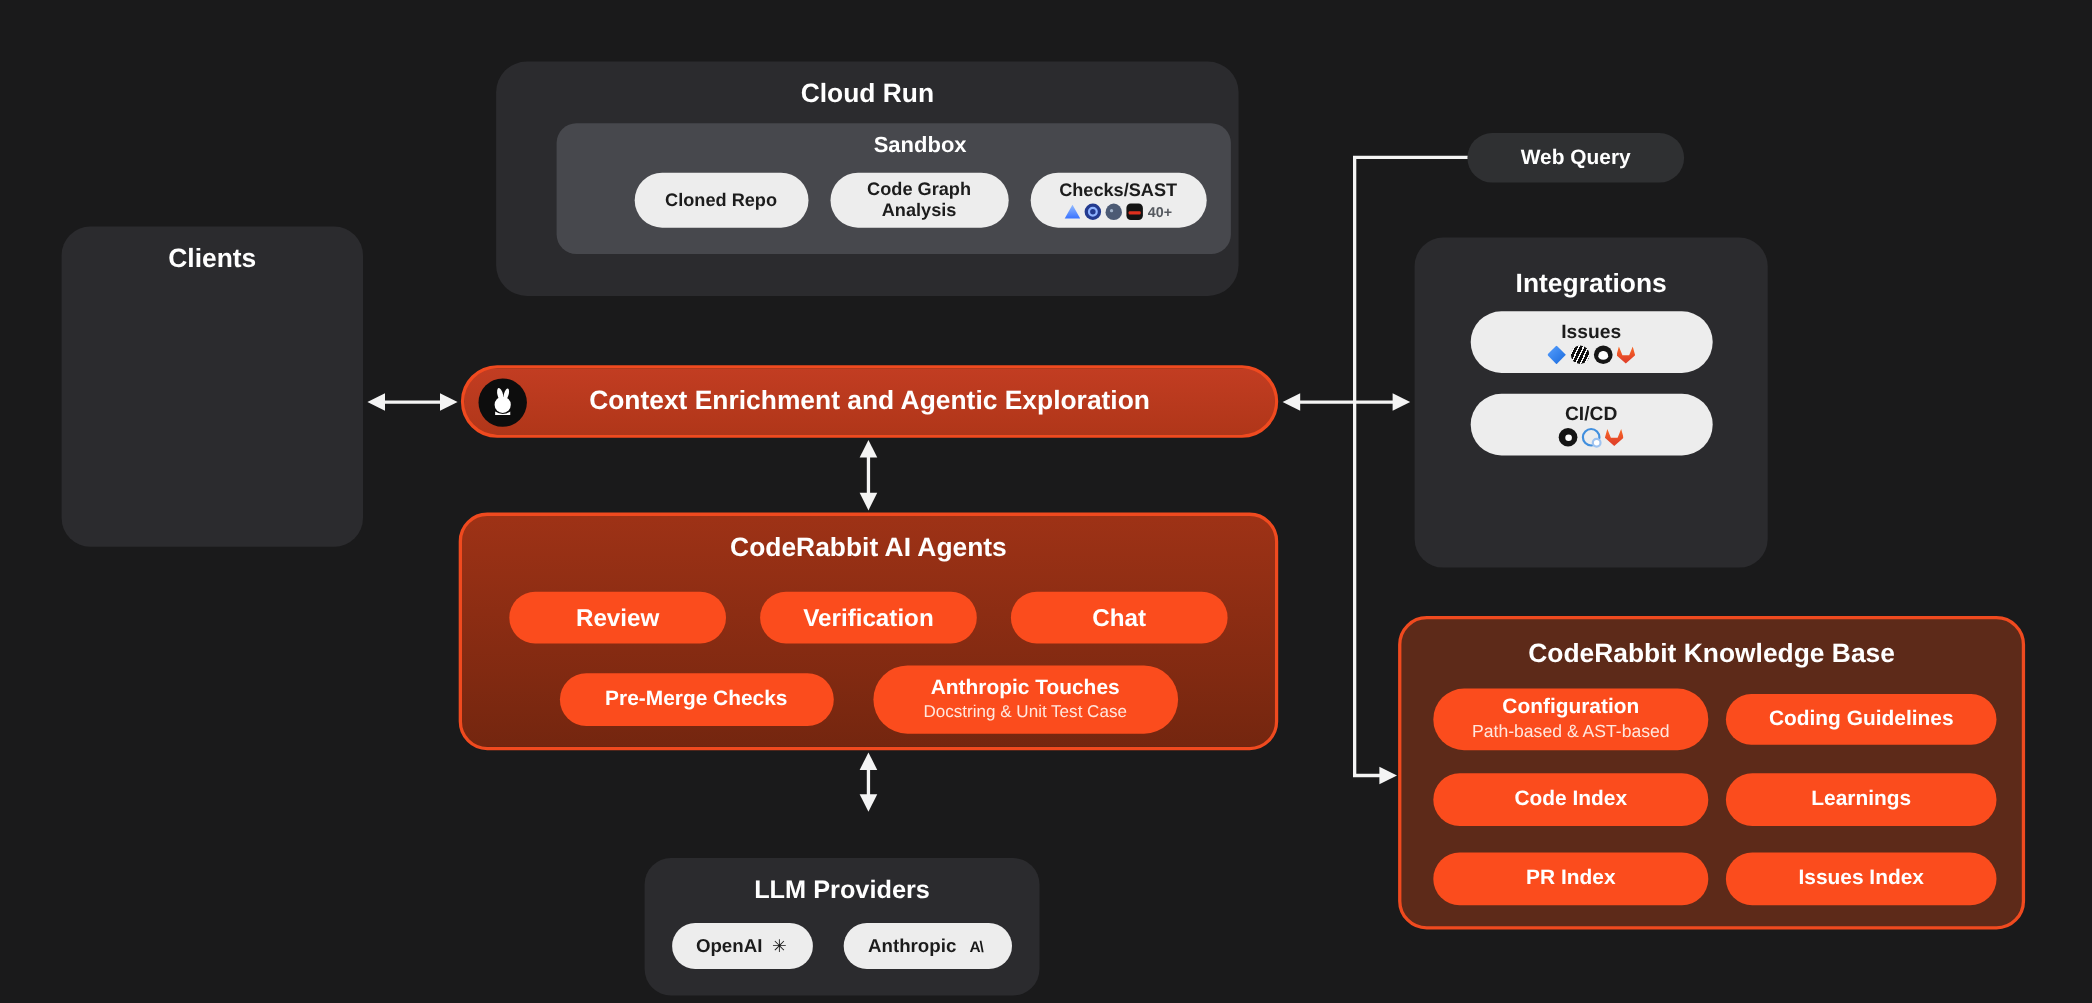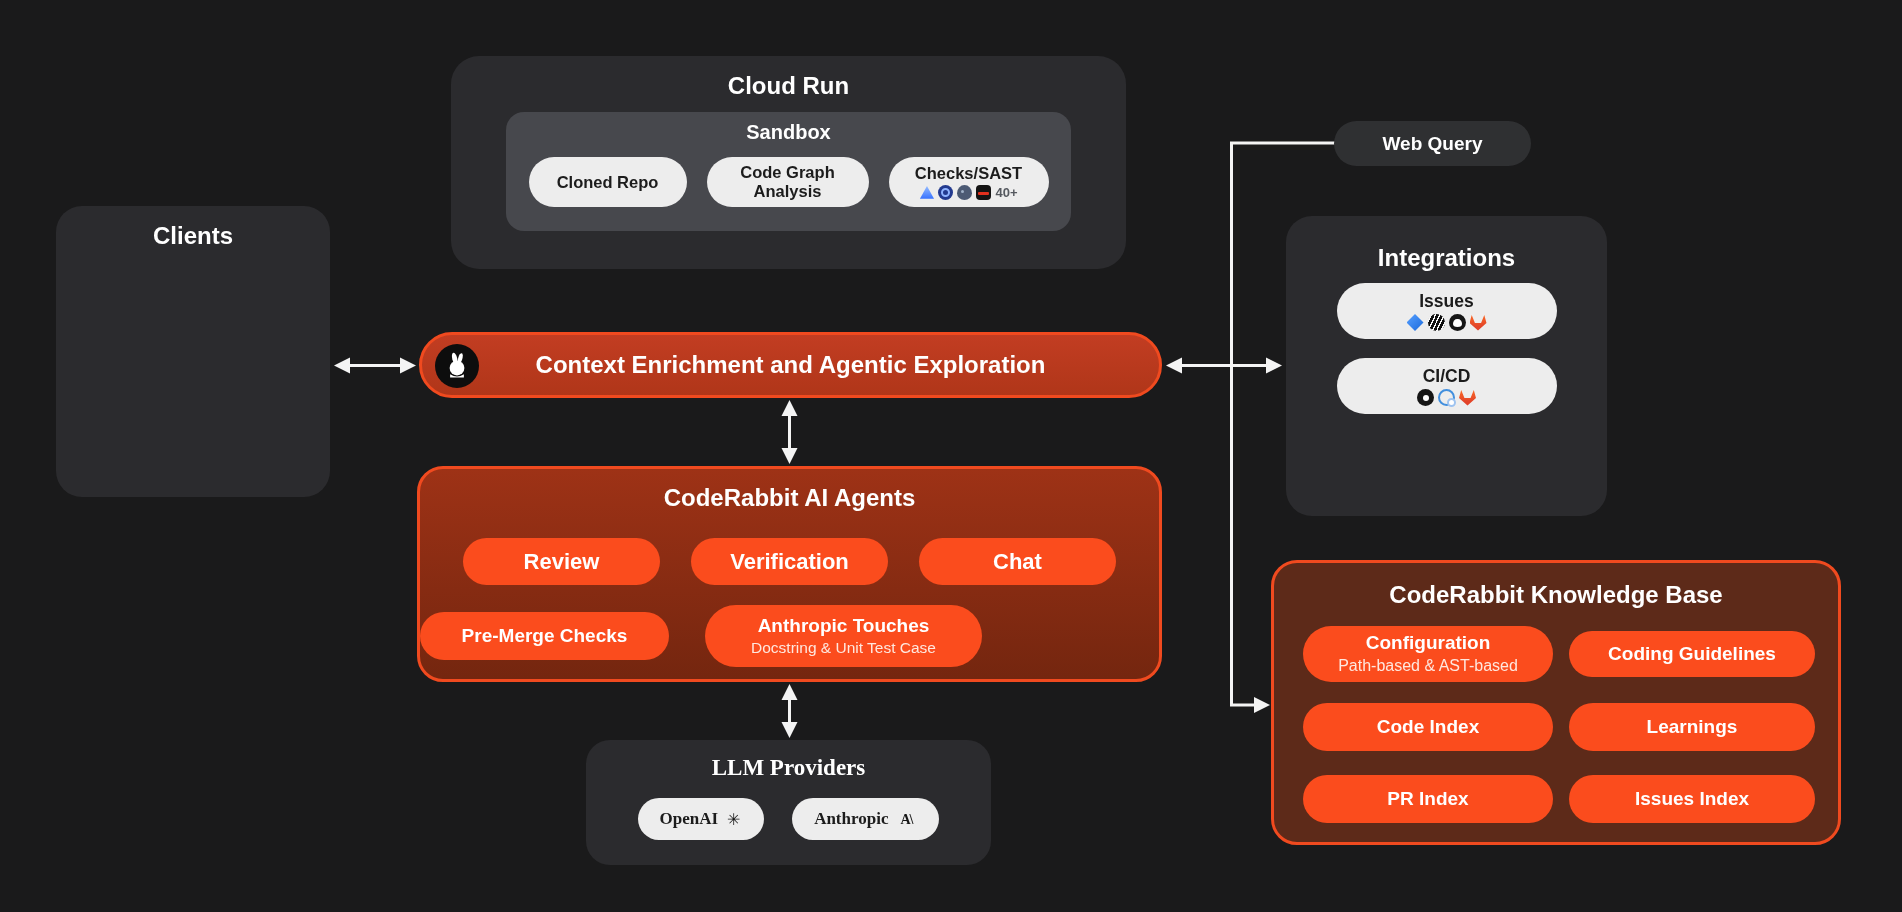--- a/index.html
+++ b/index.html
@@ -57,21 +57,21 @@
   .i-biome{background:linear-gradient(180deg,#9cc2ff,#2f6bff);clip-path:polygon(50% 4%,97% 88%,3% 88%);}
   .i-oxc{background:#233a8f;border-radius:50%;}
   .i-oxc::after{content:"";position:absolute;inset:3px;border:2px solid #8fb3ff;border-radius:50%;box-sizing:border-box;}
   .i-pmd{background:#4c5a74;border-radius:50% 50% 50% 50%/55% 55% 45% 45%;}
   .i-pmd::after{content:"";position:absolute;left:4px;top:5px;width:3px;height:3px;background:#9fb0c8;border-radius:50%;}
   .i-sast{background:#141414;border-radius:4px;}
   .i-sast::after{content:"";position:absolute;left:2px;right:2px;top:7px;height:3px;background:#e0301e;border-radius:1px;}
   
   #cloud-run{left:451px;top:56px;width:675px;height:213px;border-radius:28px;}
   #cloud-run .panel-title{margin-top:16px;}
-  #sandbox{position:absolute;left:55px;top:56px;width:565px;height:119px;background:#47484d;border-radius:18px;}
+  #sandbox{position:absolute;left:55px;top:56px;width:565px;height:119px;background:#47484d;border-radius:18px;padding-left:48px;}
   #sandbox .panel-title{font-size:20px;margin-top:9px;}
   #sandbox-pills{display:flex;justify-content:center;align-items:center;gap:20px;margin-top:13px;}
   #sandbox-pills .pill{height:50px;}
   #sandbox-pills .pill-label{font-size:16.5px;}
   #pill-cloned-repo{width:158px;}
   #pill-code-graph{width:162px;padding:0 14px;}
   #pill-linters{width:160px;}
   #pill-linters .icon{width:15px;height:15px;}
   #clients{left:56px;top:206px;width:274px;height:291px;}
   #clients .panel-title{margin-top:16px;}
@@ -84,26 +84,26 @@
                background:linear-gradient(180deg,#c23d22,#b03619);}
   #cr-logo{position:absolute;left:13px;top:9px;width:44px;height:44px;background:#0d0d0d;border-radius:50%;
            display:flex;align-items:center;justify-content:center;}
   #context-label{position:absolute;inset:0;display:flex;align-items:center;justify-content:center;
                  font-size:24px;font-weight:700;}
   #agents{left:417px;top:466px;width:745px;height:216px;background:linear-gradient(180deg,#9e3216,#74260f);}
   #agents .panel-title{margin-top:15px;}
   #agents-row1{display:flex;justify-content:center;gap:31px;margin-top:26px;}
   #agents-row1 .pill{width:197px;height:47px;}
   #agents-row1 .pill-label{font-size:22px;}
-  #agents-row2{display:flex;justify-content:flex-start;align-items:center;gap:36px;margin-top:20px;}
+  #agents-row2{display:flex;justify-content:center;align-items:center;gap:36px;margin-top:20px;}
   #pill-premerge{width:249px;height:48px;}
   #pill-premerge .pill-label{font-size:19px;}
   #pill-finishing{width:277px;height:62px;}
   #pill-finishing .pill-label{font-size:19px;}
-  #llm{left:586px;top:740px;width:405px;height:125px;border-radius:24px;font-family:Liberation Serif, serif;}
+  #llm{left:586px;top:780px;width:359px;height:125px;border-radius:24px;}
   #llm .panel-title{margin-top:15px;font-size:23px;}
   #llm-pills{display:flex;justify-content:center;gap:28px;margin-top:17px;}
   #llm-pills .pill{flex-direction:row;gap:7px;height:42px;padding:0 22px;}
   #llm-pills .pill-label{font-size:17px;}
   #web-query{position:absolute;left:1334px;top:121px;width:197px;height:45px;background:#2f3032;
              border-radius:23px;display:flex;align-items:center;justify-content:center;z-index:2;}
   #web-query .pill-label{font-size:19px;color:#fff;}
   #integrations{left:1286px;top:216px;width:321px;height:300px;}
   #integrations .panel-title{margin-top:28px;}
   #integrations-pills{display:flex;flex-direction:column;align-items:center;gap:19px;margin-top:11px;}

